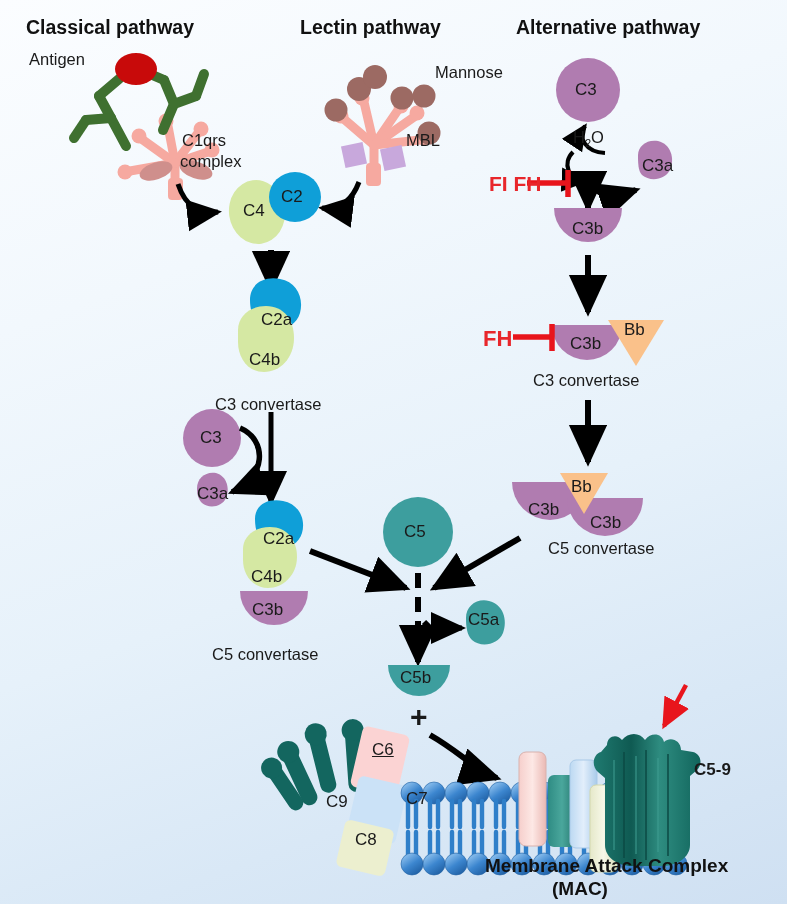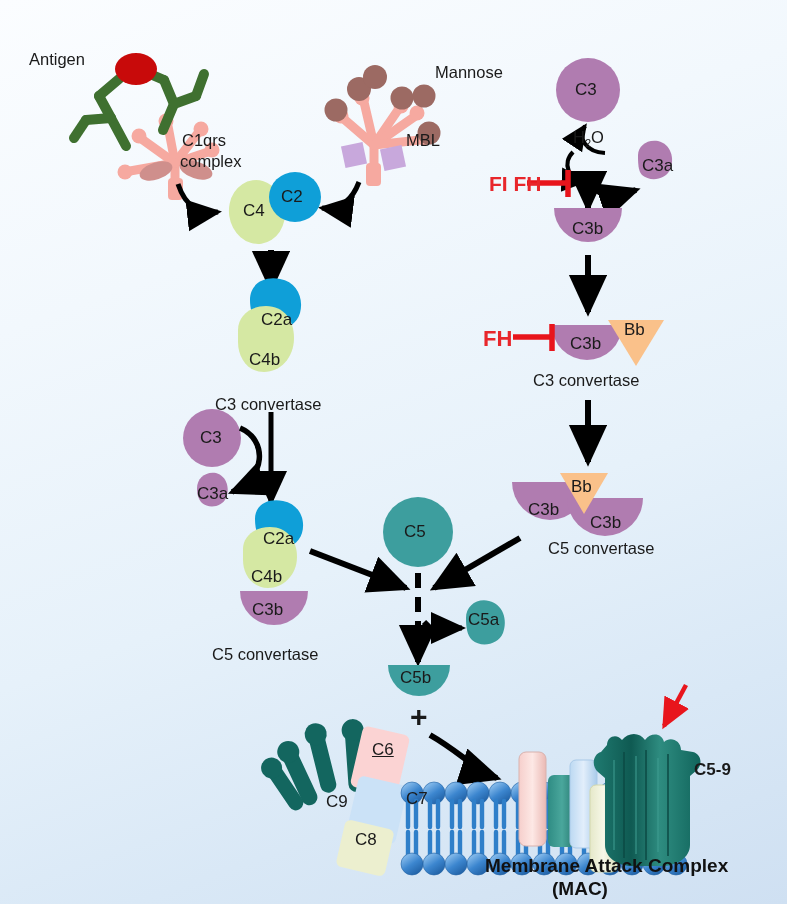--- a/index.html
+++ b/index.html
@@ -427,20 +427,23 @@
     <g stroke="#3f9e92" stroke-width="2" opacity="0.5">
       <line x1="614" y1="760" x2="614" y2="850"></line>
       <line x1="636" y1="756" x2="636" y2="854"></line>
       <line x1="658" y1="758" x2="658" y2="852"></line>
     </g>
   </g>
 
   <path d="M686,685 L664,726" stroke="#e8151c" stroke-width="4.5" fill="none" marker-end="url(#ahr)"></path>
 </svg>
 
+<div class="lbl pathway-title" style="left:26px;top:16px;">Classical pathway</div>
+<div class="lbl pathway-title" style="left:300px;top:16px;">Lectin pathway</div>
+<div class="lbl pathway-title" style="left:516px;top:16px;">Alternative pathway</div>
 
 <div class="lbl small-note" style="left:29px;top:50px;">Antigen</div>
 <div class="lbl small-note" style="left:182px;top:131px;">C1qrs</div>
 <div class="lbl small-note" style="left:180px;top:152px;">complex</div>
 
 <div class="lbl small-note" style="left:435px;top:63px;">Mannose</div>
 <div class="lbl small-note" style="left:406px;top:131px;">MBL</div>
 
 <div class="lbl prot-label" style="left:243px;top:201px;">C4</div>
 <div class="lbl prot-label" style="left:281px;top:187px;">C2</div>

